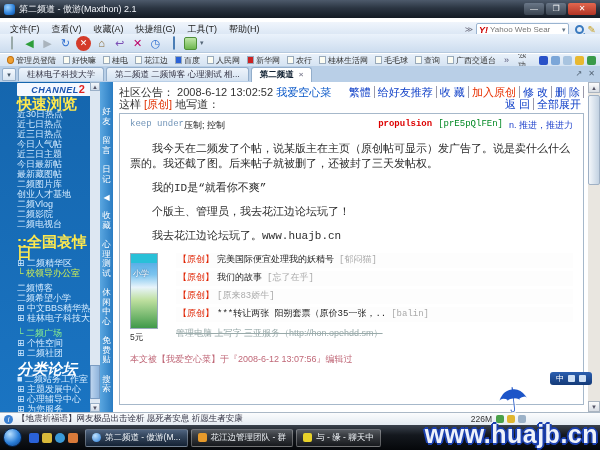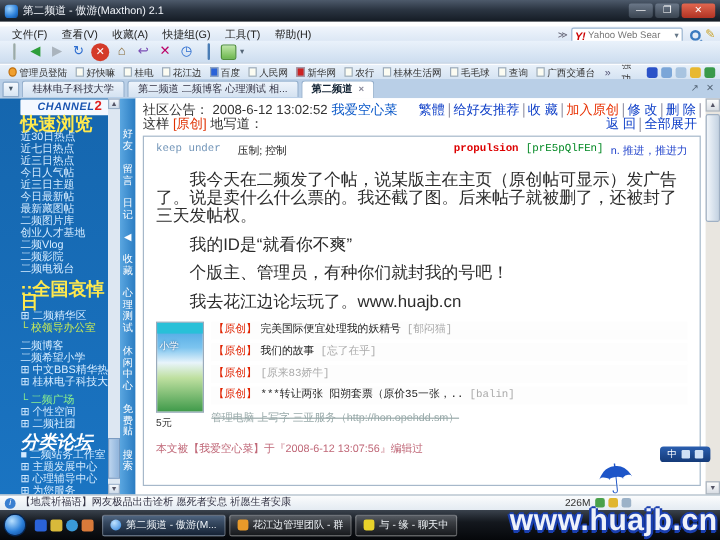--- a/index.html
+++ b/index.html
@@ -93,30 +93,30 @@
   .post-head { display:flex; font-size:11px; color:#333; line-height:12px; }
   .ph-left { flex:1; }
   .ph-left .a-author { color:#0a58c8; } .ph-left .a-tag { color:#e03000; }
   .ph-acts { text-align:right; white-space:normal; max-width:245px; }
   .act { color:#1040c8; padding:0 3px; border-right:1px solid #99a; }
   .act:last-child { border-right:0; }
   .act.red { color:#e83000; }
   .postbox { border:1px solid #a6b8ca; margin-top:3px; height:292px; padding:5px 10px 0 10px; overflow:hidden; }
   .dictline { display:flex; font-size:9px; margin-bottom:10px; }
   .d-w1 { color:#7295b8; font-family:"Liberation Mono","DejaVu Sans Mono",monospace; }
-  .d-def1 { color:#222; margin-left:14px; }
+  .d-def1 { color:#222; }
   .dictline .sp { flex:1; }
   .d-w2 { color:#dd0000; font-weight:bold; font-family:"Liberation Mono","DejaVu Sans Mono",monospace; }
   .d-ph { color:#008822; margin:0 6px; font-family:"Liberation Mono","DejaVu Sans Mono",monospace; }
   .d-def2 { color:#2244cc; }
-  .para { font-size:14px; color:#2b2b2b; line-height:15px; text-indent:2em; margin-bottom:9px; }
+  .para { font-size:11px; color:#2b2b2b; line-height:15px; text-indent:2em; margin-bottom:9px;font-family:Liberation Mono, monospace; }
 
   .related { display:flex; margin-top:4px; }
   .thumbcol { width:46px; flex:none; }
-  .thumb { width:40px; height:76px; border:1px solid #9ab; background:linear-gradient(180deg,#3f9fe0 0%,#7cc4ef 28%,#e8f4fb 45%,#bfe0a0 62%,#3f9a4a 100%); position:relative; }
+  .thumb { width:28px; height:76px; border:1px solid #9ab; background:linear-gradient(180deg,#3f9fe0 0%,#7cc4ef 28%,#e8f4fb 45%,#bfe0a0 62%,#3f9a4a 100%); position:relative; }
   .thumb .cap { position:absolute; left:2px; top:14px; color:#fff; font-size:8px; text-shadow:0 0 2px #247; }
   .thumb .band { position:absolute; left:0; top:0; width:100%; height:9px; background:#28c0d8; }
   .price { font-size:8.5px; color:#333; margin-top:3px; }
   .rel-rows { flex:1; }
   .rel-row { display:flex; align-items:center; font-size:9px; line-height:11px; background:#fdfdfd; border-bottom:3px solid #fff; padding:2px 2px; white-space:nowrap; overflow:hidden;font-family:Liberation Mono, monospace; }
   .rel-tag { color:#e02200; margin-right:3px; flex:none; }
   .rel-title { color:#222; margin-right:5px; }
   .rel-author { color:#aaa; }
   .sig { font-size:9px; color:#9aa; text-decoration:line-through; margin-top:2px; white-space:nowrap; overflow:hidden; }
   .edited { font-size:9px; color:#c06878; margin-top:9px; }
@@ -350,21 +350,21 @@
           <span class="d-w1">keep under</span>
           <span class="d-def1">压制; 控制</span>
           <span class="sp"></span>
           <span class="d-w2">propulsion</span>
           <span class="d-ph">[prE5pQlFEn]</span>
           <span class="d-def2">n. 推进，推进力</span>
         </div>
 
         <p class="para">我今天在二频发了个帖，说某版主在主页（原创帖可显示）发广告了。说是卖什么什么票的。我还截了图。后来帖子就被删了，还被封了三天发帖权。</p>
         <p class="para">我的ID是“就看你不爽”</p>
-        <p class="para">个版主、管理员，有种你们就封我的号吧！</p>
+        <p class="para">个版主、管理员，我去花江边论坛玩了！</p>
         <p class="para">我去花江边论坛玩了。www.huajb.cn</p>
 
         <div class="related">
           <div class="thumbcol">
             <div class="thumb">
               <span class="band"></span>
               <span class="cap">小学</span>
             </div>
             <div class="price">5元</div>
           </div>

